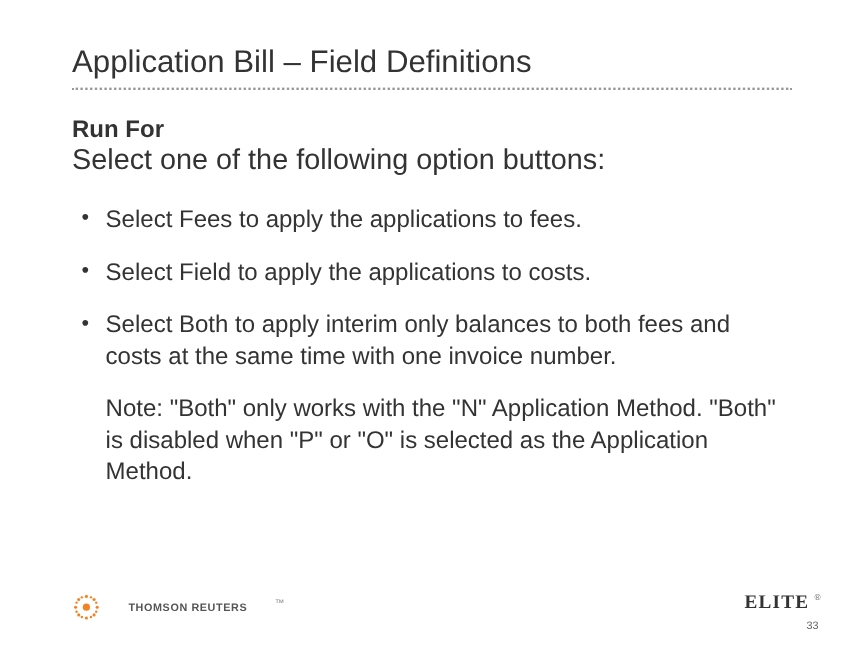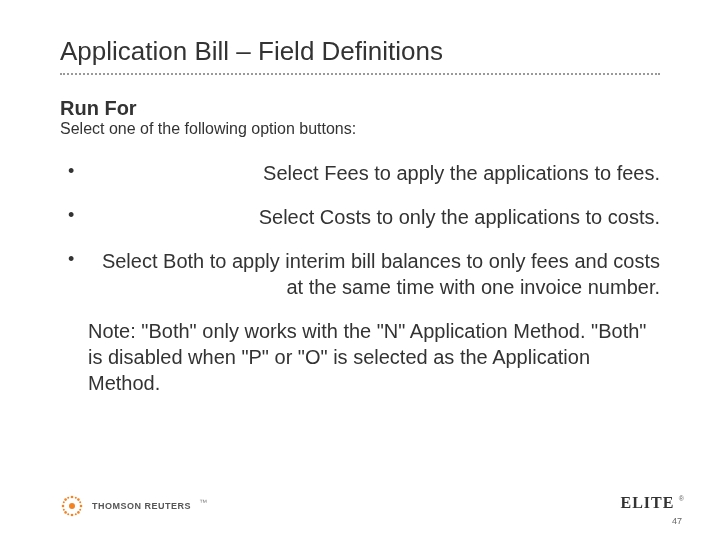--- a/index.html
+++ b/index.html
@@ -1,40 +1,40 @@
 <!DOCTYPE html>
 <html><head>
 <meta charset="utf-8">
 <style>
   * { margin: 0; padding: 0; box-sizing: border-box; }
   html, body { width: 720px; height: 540px; overflow: hidden; font-family: Arial, Helvetica, sans-serif; background: #fff; color: #333; }
   .slide { position: relative; width: 720px; height: 540px; padding: 36px 60px 0 60px; }
   .title { font-size: 26px; color: #333; font-weight: 400; padding-bottom: 6px; border-bottom: 2px dotted #999; margin-bottom: 22px; }
   .sub { font-size: 20px; font-weight: bold; color: #333; }
-  .lead { font-size: 16px; color: #333; margin-bottom: 22px; }
-  .bullets { list-style: none; text-align: right; }
+  .lead { font-size: 24px; color: #333; margin-bottom: 22px; }
+  .bullets { list-style: none; }
   .bullets li { position: relative; padding-left: 28px; font-size: 20px; line-height: 1.3; margin-bottom: 18px; color: #333; }
   .bullets li::before { content: "•"; position: absolute; left: 8px; top: 0; font-size: 18px; color: #333; }
   .note { padding-left: 28px; font-size: 20px; line-height: 1.3; color: #333; }
   .footer { position: absolute; left: 0; right: 0; bottom: 14px; width: 720px; height: 34px; }
-  .tr-logo { position: absolute; left: 60px; bottom: 8px; display: flex; align-items: center; gap: 8px; }
+  .tr-logo { position: absolute; left: 60px; bottom: 8px; display: flex; align-items: center; gap: 23px; }
   .elite-logo { position: absolute; right: 36px; bottom: 14px; }
   .pagenum { position: absolute; right: 38px; bottom: 0; font-size: 9px; color: #666; }
 </style>
 </head>
 <body>
 
 <div class="slide">
   <h1 class="title">Application Bill – Field Definitions</h1>
   <div class="sub">Run For</div>
   <p class="lead">Select one of the following option buttons:</p>
   <ul class="bullets">
     <li>Select Fees to apply the applications to fees.</li>
-    <li>Select Costs to only the applications to costs.</li>
-    <li>Select Both to apply interim bill balances to only fees and costs at the same time with one invoice number.</li>
+    <li>Select Field to apply the applications to costs.</li>
+    <li>Select Both to apply interim only balances to both fees and costs at the same time with one invoice number.</li>
   </ul>
   <p class="note">Note: "Both" only works with the "N" Application Method. "Both" is disabled when "P" or "O" is selected as the Application Method.</p>
 
   <div class="footer">
     <div class="tr-logo">
       <svg width="24" height="24" viewBox="0 0 24 24">
         <g fill="#f58220">
           <circle cx="12" cy="12" r="3"></circle>
           <circle cx="12" cy="3" r="1.3"></circle>
             <circle cx="12" cy="21" r="1.3"></circle>
@@ -54,15 +54,15 @@
             <circle cx="15.8" cy="20.2" r="1"></circle>
         </g>
       </svg>
       <span style="font-size:9px; letter-spacing:0.5px; color:#555; font-weight:bold;">THOMSON REUTERS</span>
       <span style="font-size:8px; color:#888; position:relative; top:-4px;">™</span>
     </div>
     <div class="elite-logo">
       <span style="font-family: Liberation Serif, serif; font-size:16px; font-weight:bold; letter-spacing:1px; color:#333;">ELITE</span>
       <span style="font-size:7px; color:#666; position:relative; top:-7px;">®</span>
     </div>
-    <div class="pagenum">47</div>
+    <div class="pagenum">33</div>
   </div>
 </div>
 
 </body></html>

